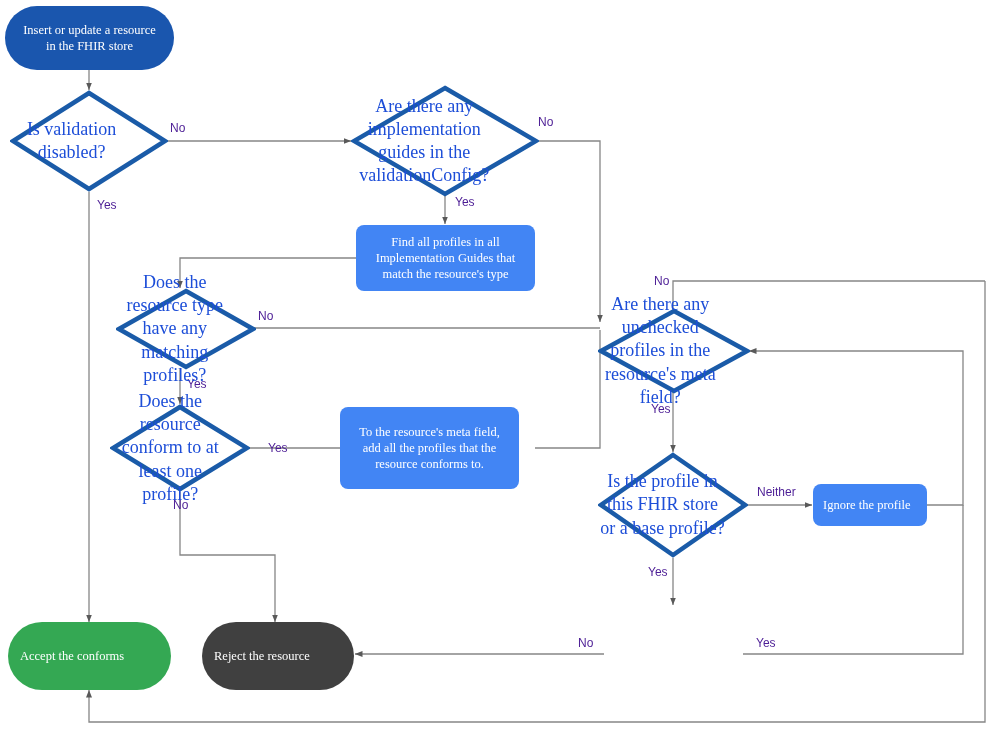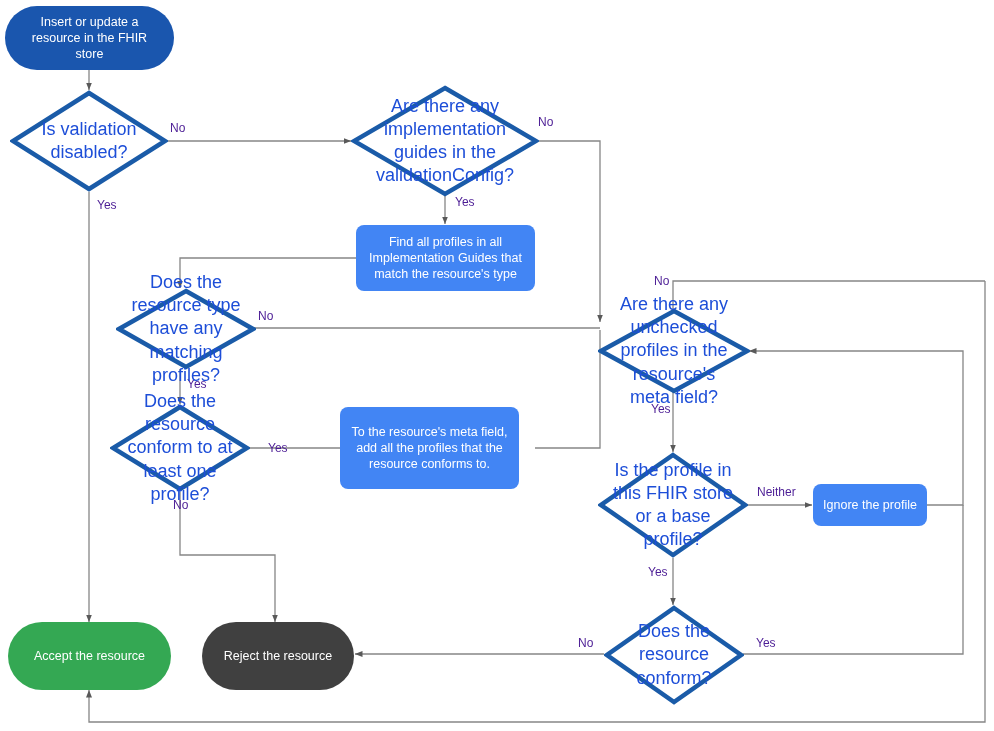--- a/index.html
+++ b/index.html
@@ -22,23 +22,23 @@
     left: 0;
     top: 0;
     width: 994px;
     height: 731px;
   }
   .node {
     position: absolute;
     box-sizing: border-box;
     display: flex;
     align-items: center;
-    justify-content: center;
     text-align: center;
     line-height: 1.28;
+    font-family: Liberation Serif, serif;
   }
   .terminator {
     border-radius: 34px;
     color: #ffffff;
     font-size: 12.5px;
     padding: 4px 12px;
   }
   .process {
     border-radius: 8px;
     color: #ffffff;
@@ -173,29 +173,23 @@
     <svg class="dia-shape" viewBox="0 0 150 106" preserveAspectRatio="none">
       <polygon points="75,3 147,53 75,103 3,53" fill="#ffffff" stroke="#1a5ba8" stroke-width="4.5"></polygon>
     </svg>
     <span class="dia-text" style="width:86%;">Is the profile in this FHIR store or a base profile?</span>
   </div>
 
   <div class="node process" style="left:813px; top:484px; width:114px; height:42px; background:#4285f4;">
     <span>Ignore the profile</span>
   </div>
 
-  <div class="node decision" style="left:604px; top:605px; width:140px; height:100px;">
-    <svg class="dia-shape" viewBox="0 0 140 100" preserveAspectRatio="none">
-      <polygon points="70,3 137,50 70,97 3,50" fill="#ffffff" stroke="#1a5ba8" stroke-width="4.5"></polygon>
-    </svg>
-    <span class="dia-text" style="width:84%;">Does the resource conform?</span>
-  </div>
 
   <div class="node terminator" style="left:8px; top:622px; width:163px; height:68px; background:#34a853;">
-    <span>Accept the resource</span>
+    <span>Accept the conforms</span>
   </div>
 
   <div class="node terminator" style="left:202px; top:622px; width:152px; height:68px; background:#404040;">
     <span>Reject the resource</span>
   </div>
 
   <span class="edge-label" style="left:170px; top:122px;">No</span>
   <span class="edge-label" style="left:97px;  top:199px;">Yes</span>
   <span class="edge-label" style="left:538px; top:116px;">No</span>
   <span class="edge-label" style="left:455px; top:196px;">Yes</span>

